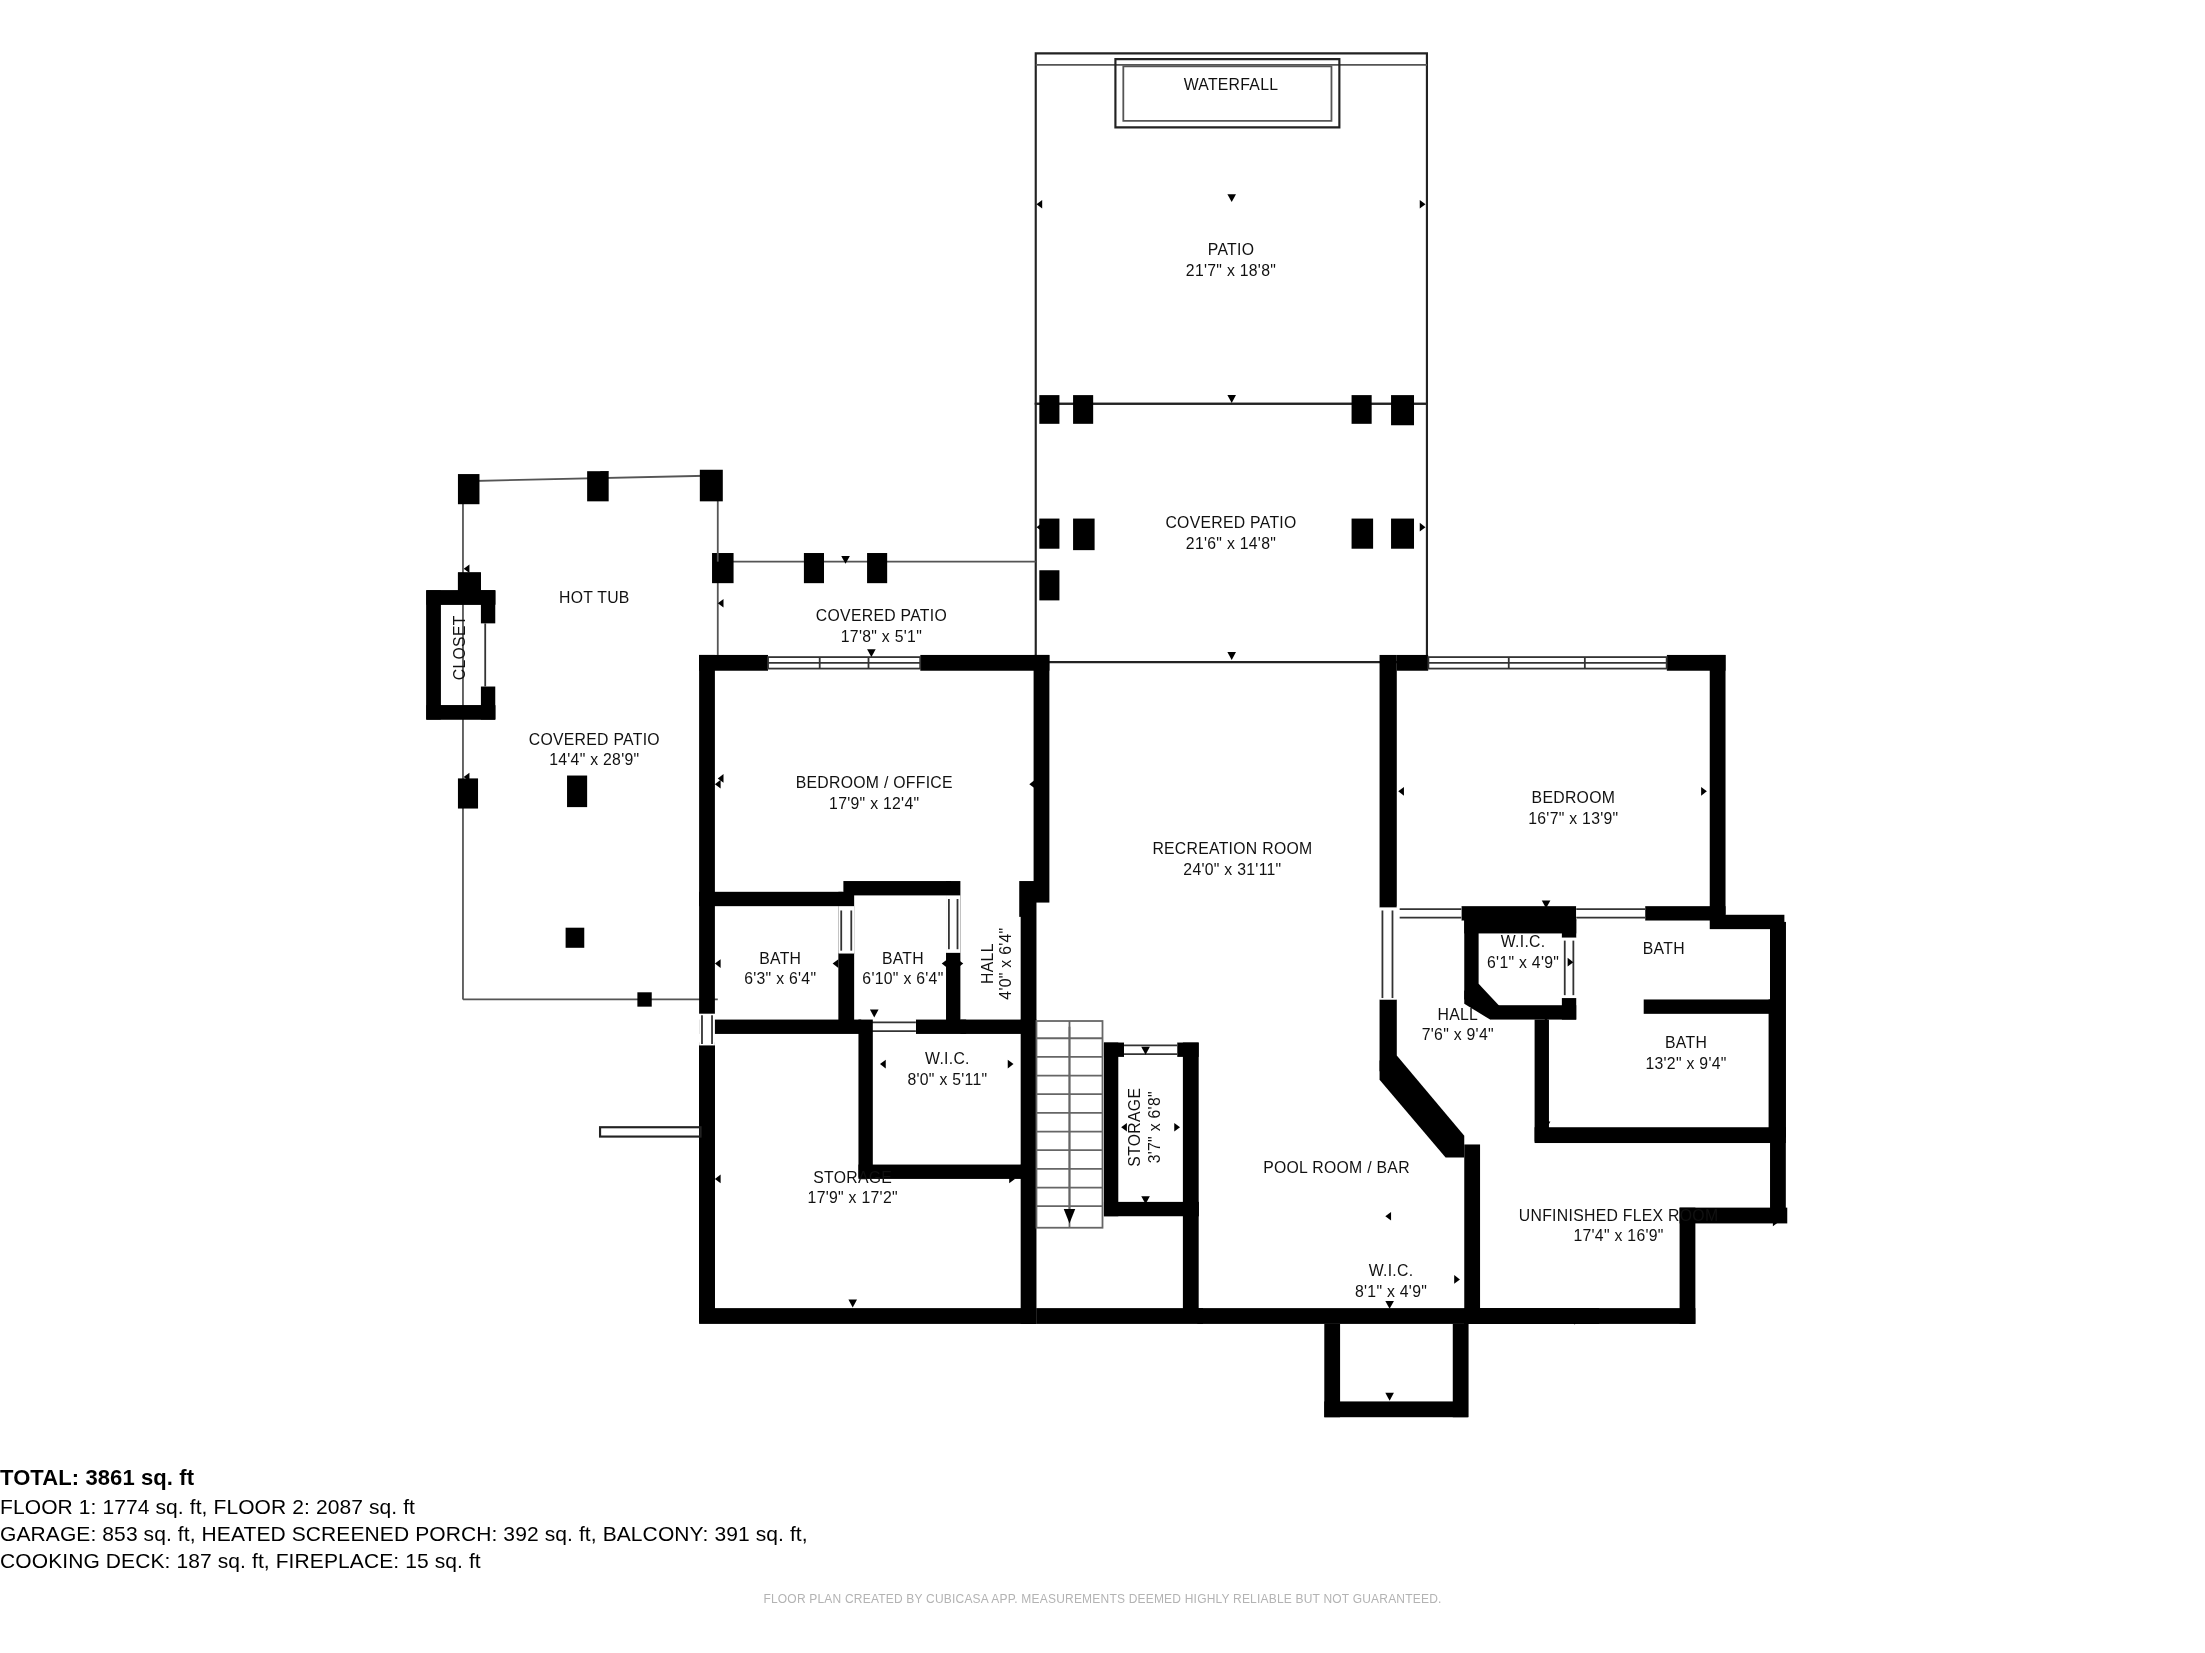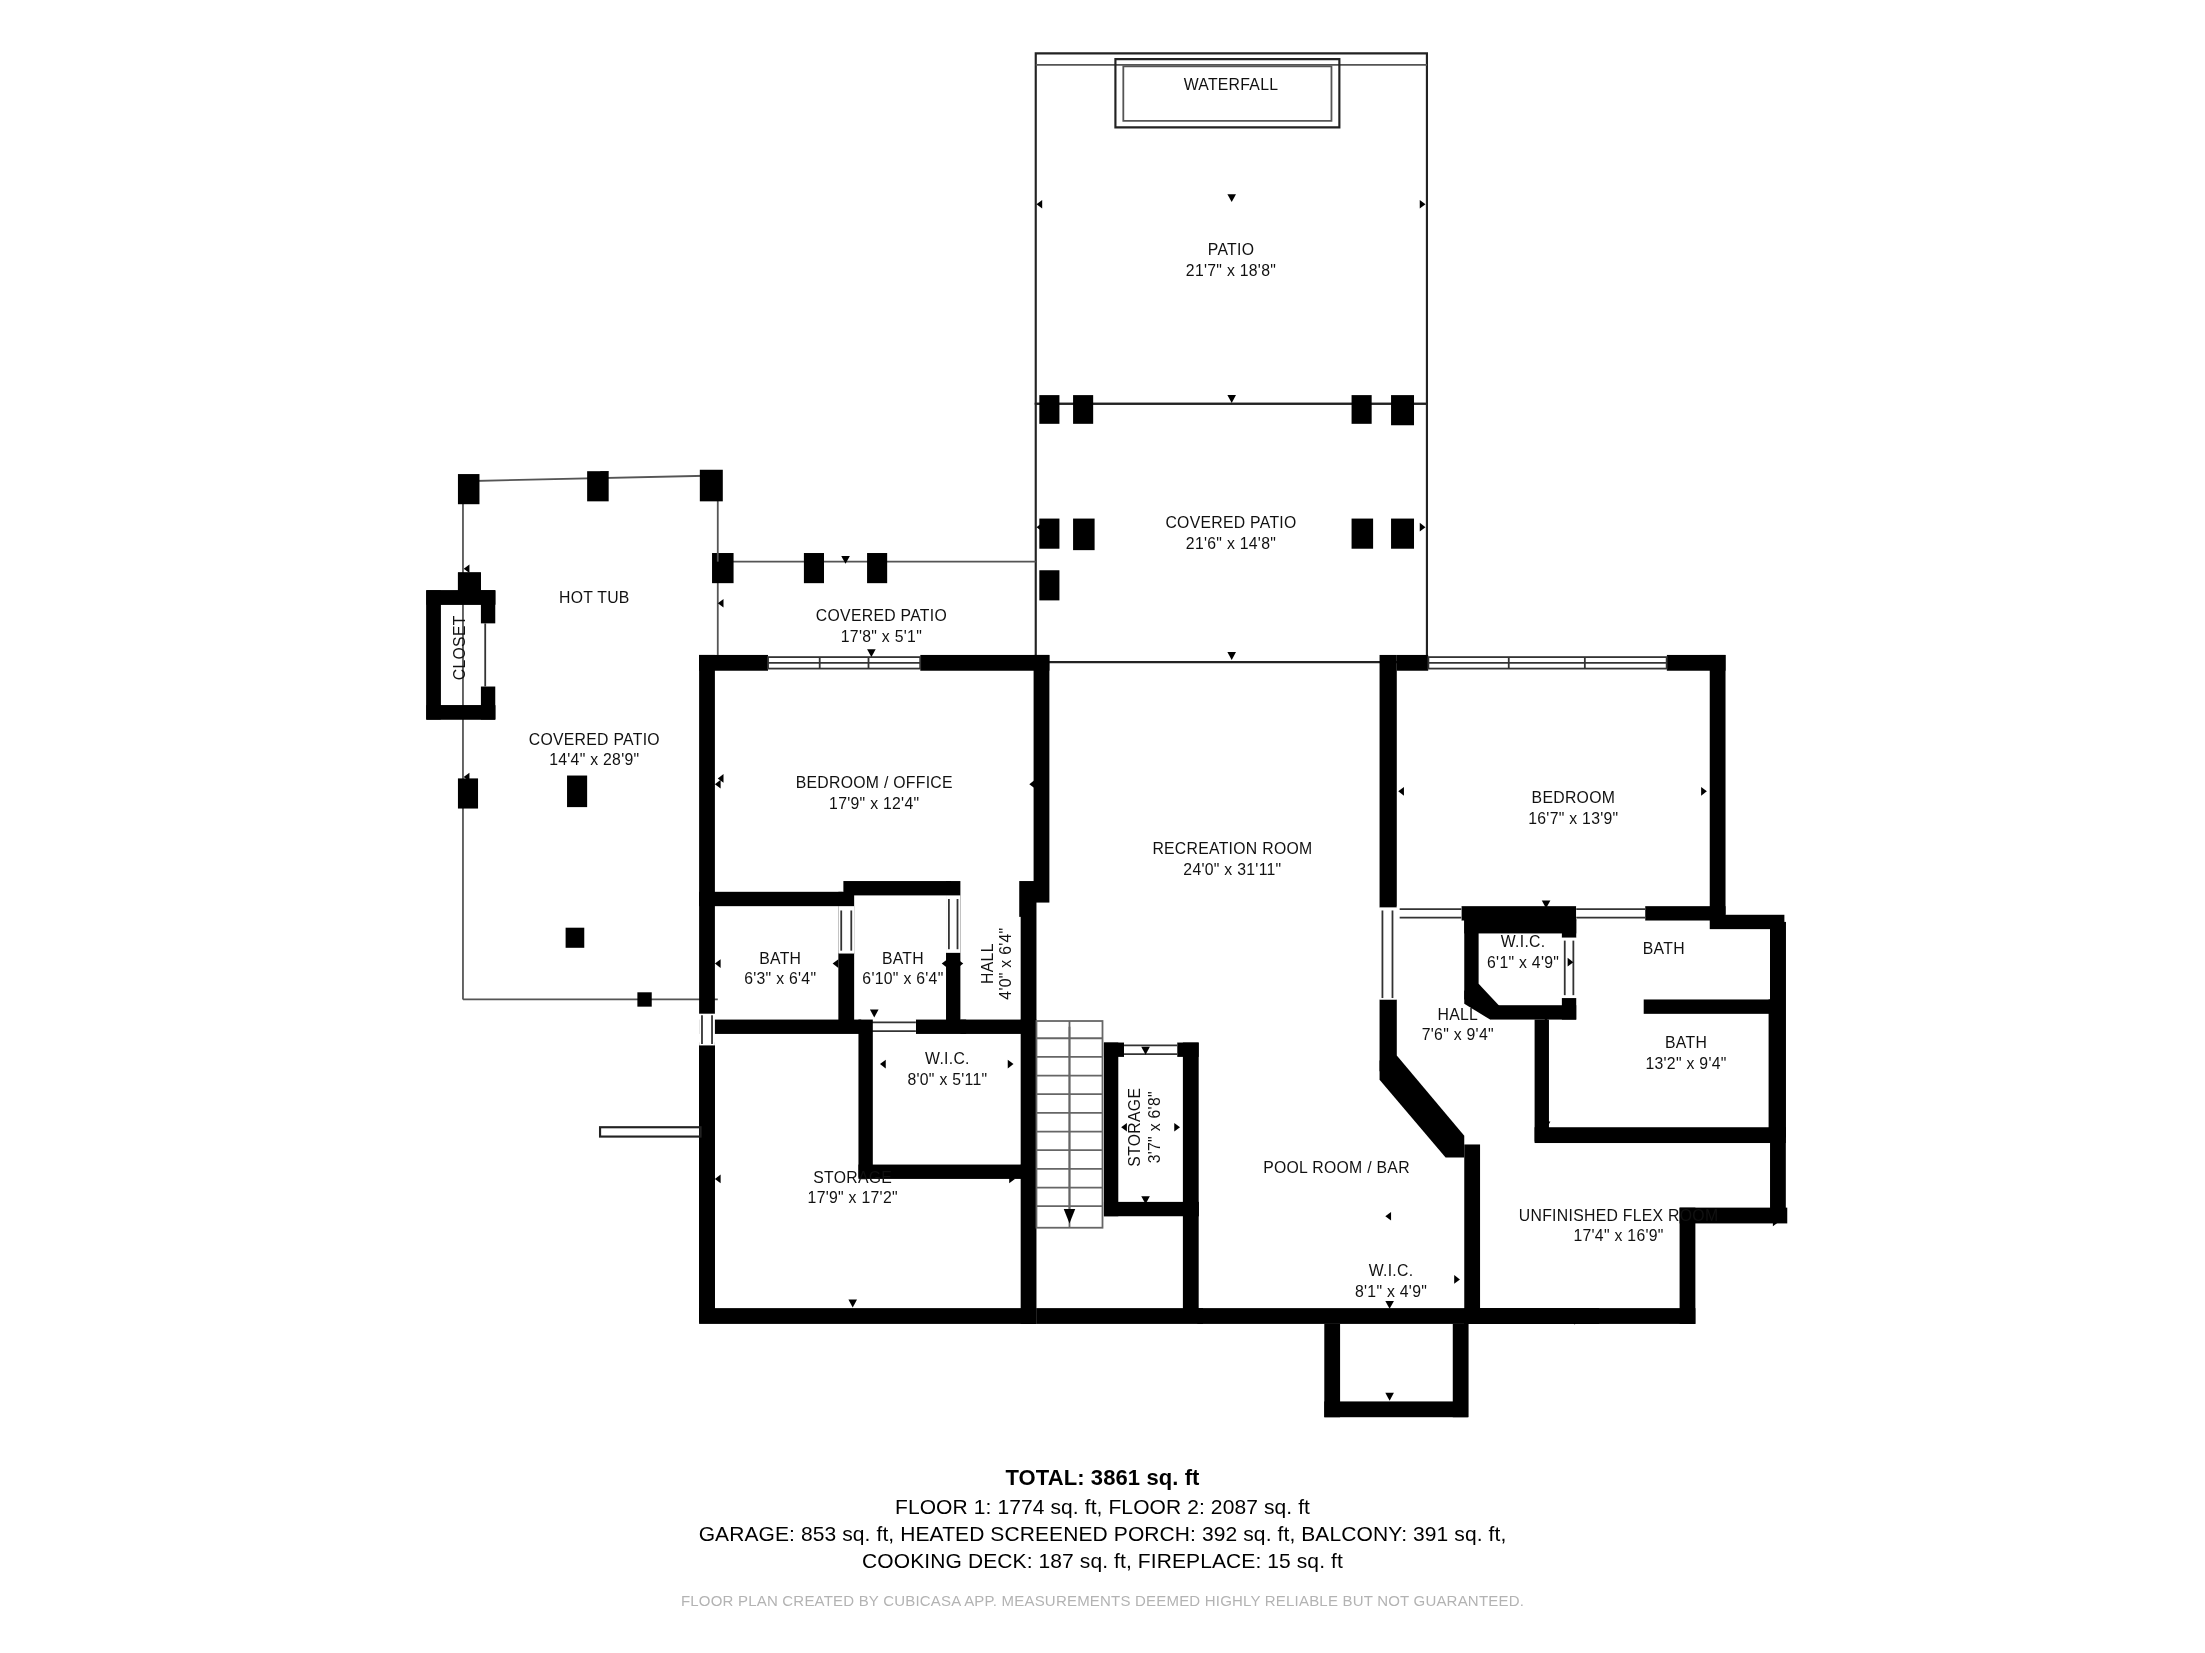--- a/index.html
+++ b/index.html
@@ -46,21 +46,21 @@
     font-size: 22px;
     fill: #111111;
     text-anchor: middle;
     letter-spacing: 0.4px;
   }
   .summary {
     position: absolute;
     left: 0;
     top: 1464px;
     width: 2205px;
-    text-align: center;
+    text-align: left;
     font-family: "Liberation Sans", sans-serif;
   }
   .summary .total {
     font-size: 22px;
     font-weight: bold;
     letter-spacing: 0.1px;
     line-height: 1.30;
     color: #000;
   }
   .summary .line {
@@ -69,21 +69,21 @@
     line-height: 1.30;
     color: #000;
   }
   .footer-note {
     position: absolute;
     left: 0;
     top: 1592px;
     width: 2205px;
     text-align: center;
     font-family: "Liberation Sans", sans-serif;
-    font-size: 15px;
+    font-size: 12px;
     color: #b3b3b3;
     letter-spacing: 0.2px;
   }
 </style>
 </head>
 <body>
 
 <div id="plan-wrap">
   <svg id="floorplan" viewBox="0 0 3072 2304" xmlns="http://www.w3.org/2000/svg">
 

